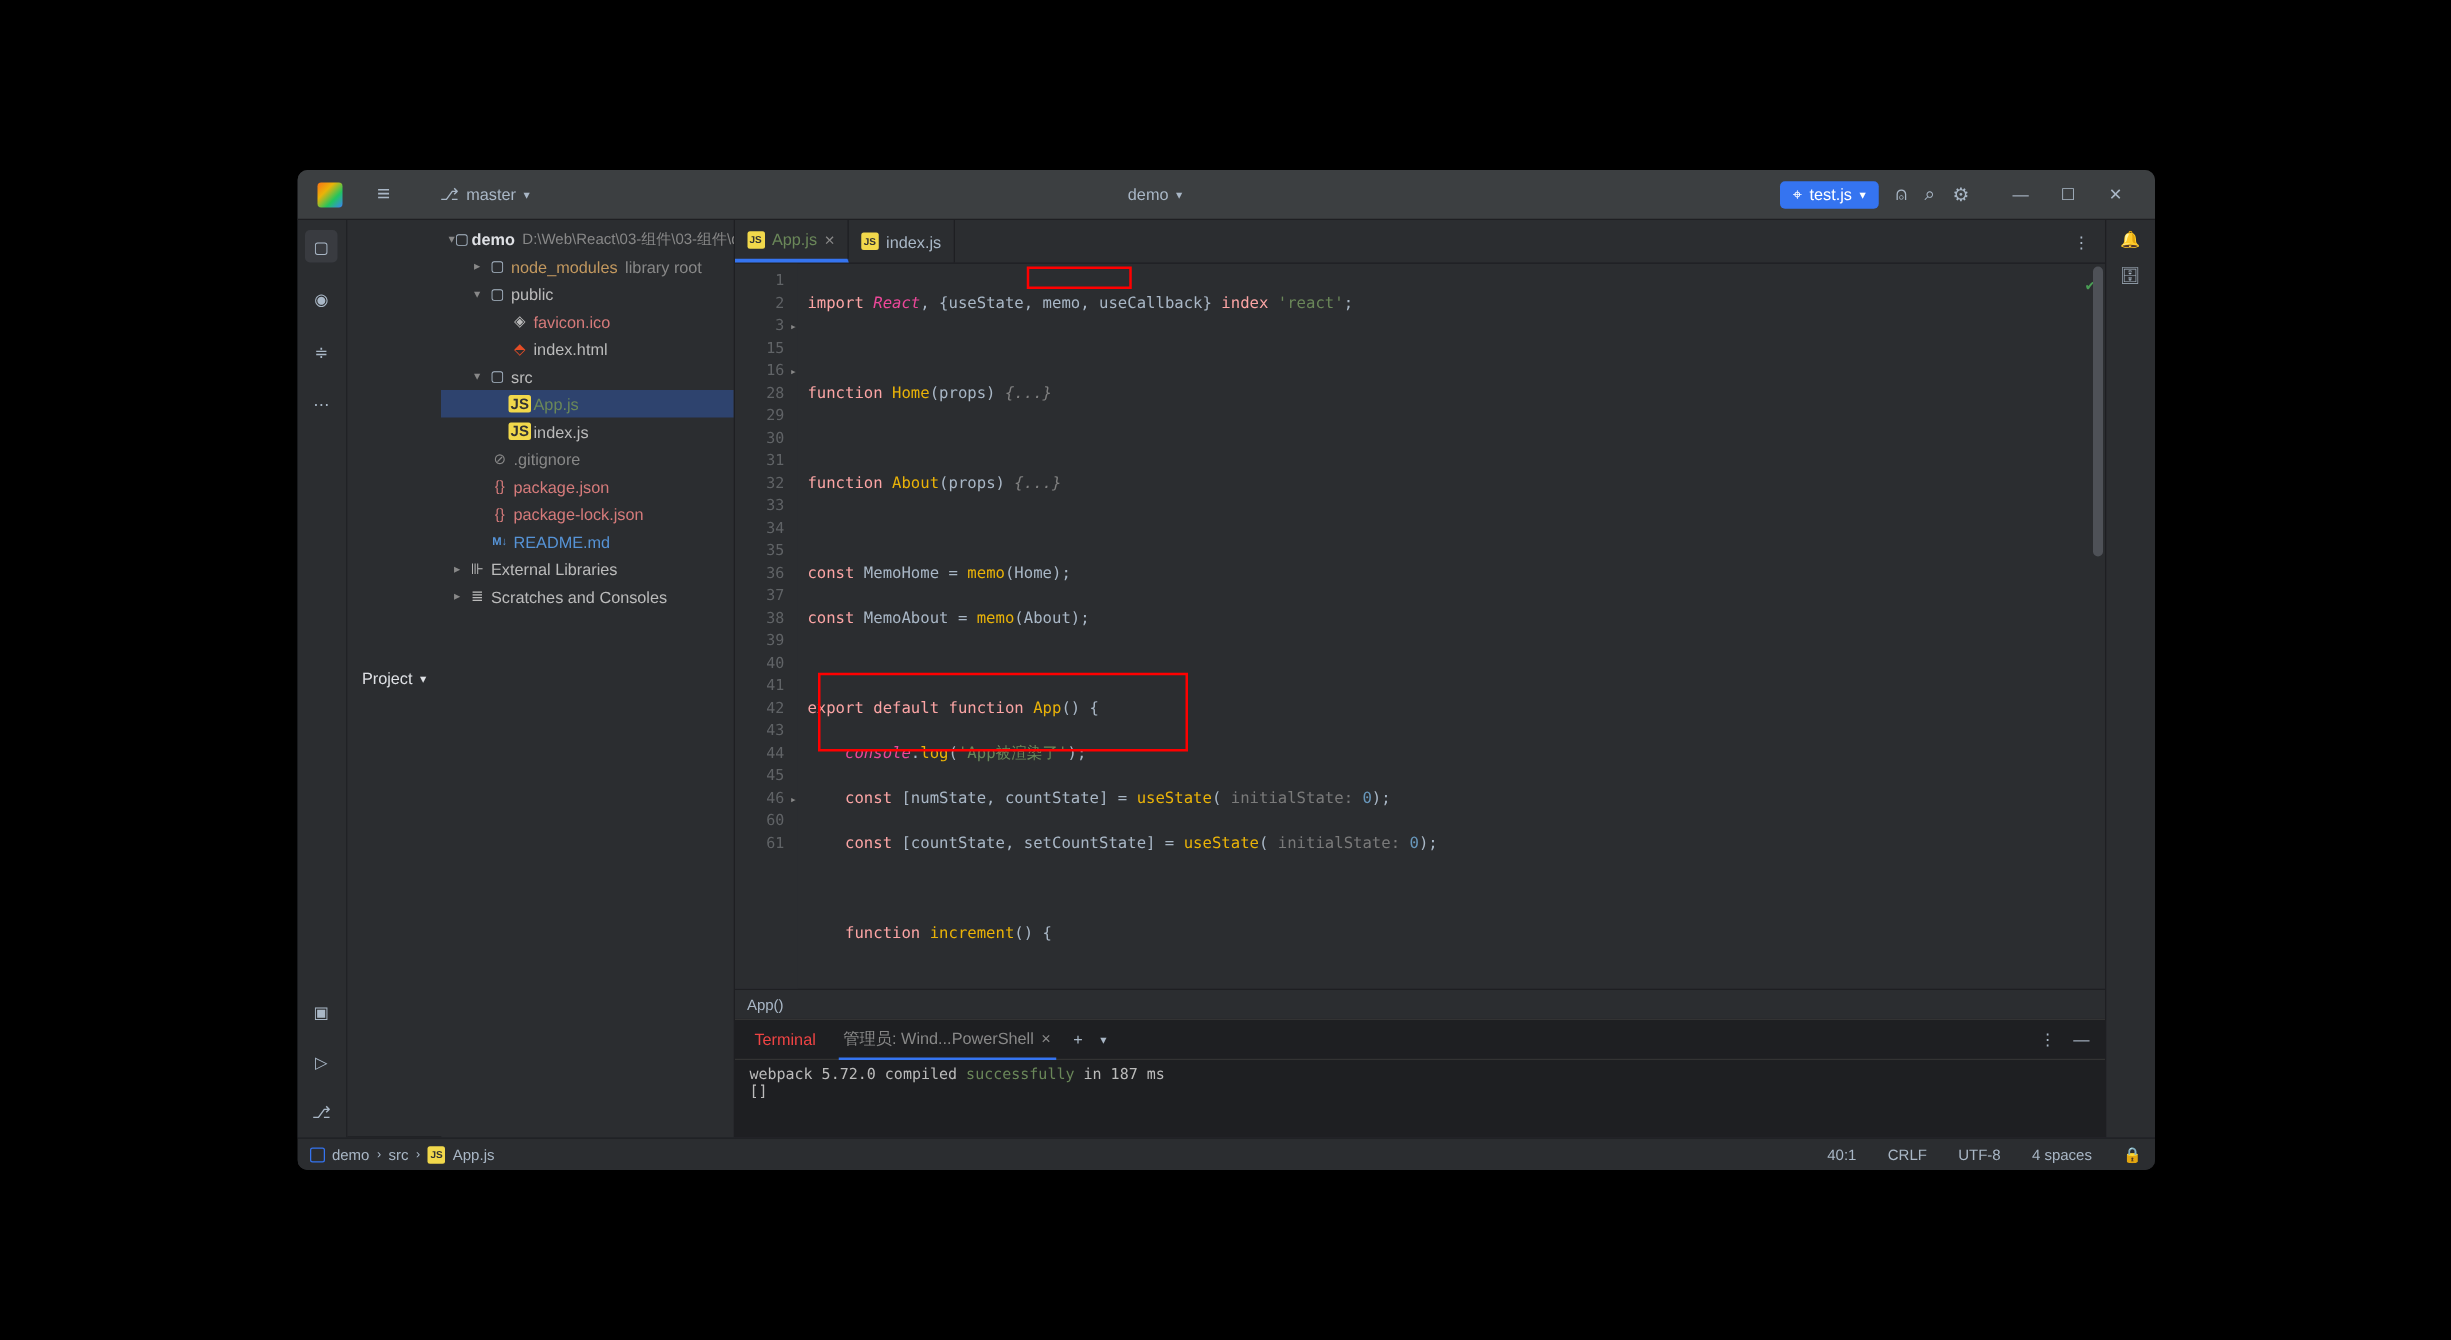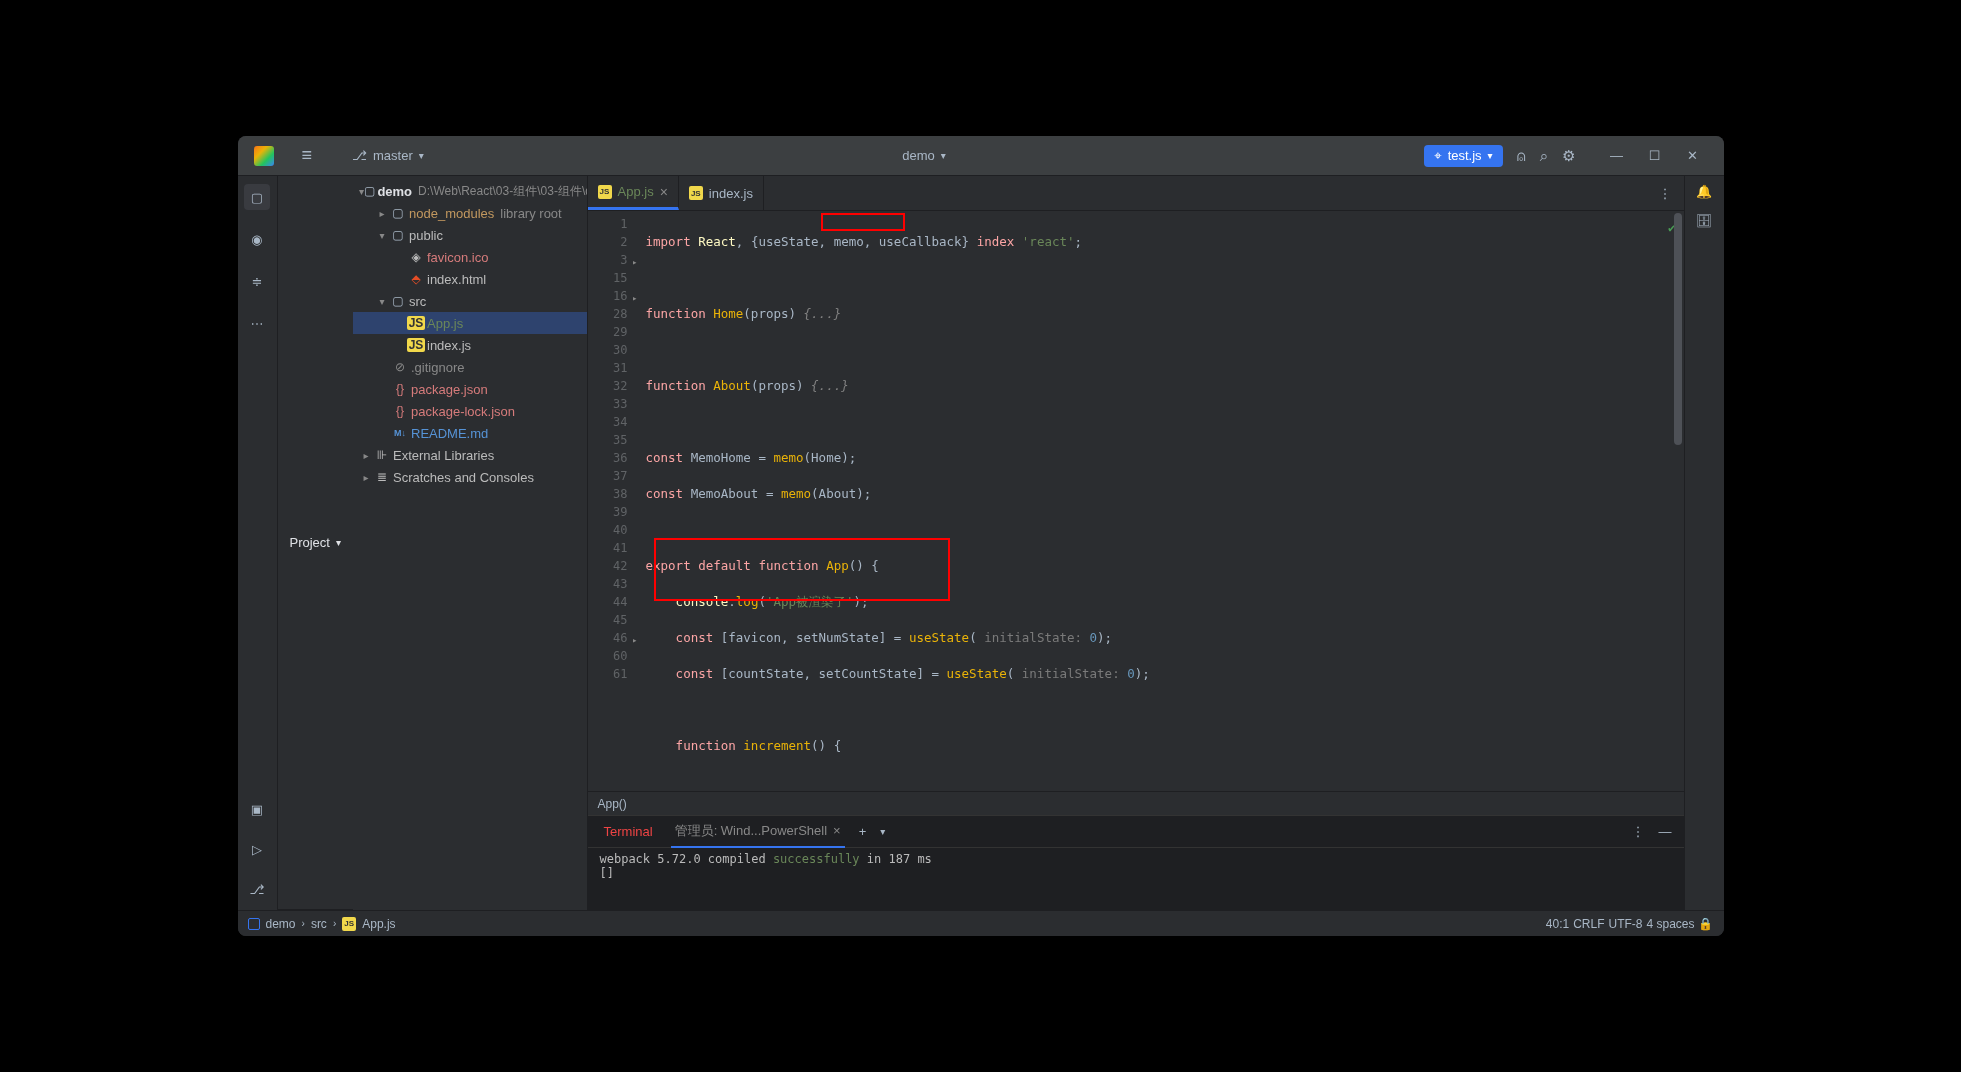--- a/index.html
+++ b/index.html
@@ -42,41 +42,41 @@
 .tab .close{color:#888;font-size:14px;cursor:pointer}
 .tabs .more{margin-left:auto;padding:0 12px;display:flex;align-items:center;color:#a9b7c6;cursor:pointer}
 .editor-wrap{flex:1;display:flex;min-height:0;position:relative}
 .gutter{width:50px;background:#2b2d30;text-align:right;padding-right:10px;color:#606366;font-family:Consolas,monospace;font-size:12px;line-height:18px;padding-top:4px;user-select:none}
 .gutter .gl{height:18px;position:relative}
 .gutter .fold{position:absolute;right:-10px;top:2px;color:#888;font-size:9px}
 .code{flex:1;font-family:Consolas,monospace;font-size:12.5px;line-height:18px;padding:4px 8px;white-space:pre;color:#a9b7c6;position:relative;overflow:auto}
 .code .line{height:18px}
 .kw{color:#fca5a5}
 .fn{color:#eab308}
-.it{color:#fef9c3}
+.it{font-style:italic;color:#ec4899}
 .str{color:#6a8759}
 .num{color:#6897bb}
 .cm{color:#808080;font-style:italic}
 .param{color:#7a7a7a}
 .highlight1{position:absolute;border:2px solid #f00;pointer-events:none}
 .rightbar{width:40px;background:#2b2d30;border-left:1px solid #1e1f22;display:flex;flex-direction:column;align-items:center;padding-top:8px;gap:14px}
 .rightbar .tool{color:#a9b7c6;cursor:pointer}
 .check{color:#499c54;position:absolute;right:8px;top:8px}
 .breadcrumb-editor{height:24px;padding-left:10px;color:#a9b7c6;font-size:12px;display:flex;align-items:center;border-top:1px solid #1e1f22}
 .terminal{height:95px;background:#1e1f22;border-top:1px solid #333;display:flex;flex-direction:column}
 .term-tabs{height:32px;display:flex;align-items:center;padding:0 12px;gap:14px;border-bottom:1px solid #333}
 .term-tab{padding:6px 4px;color:#ef4444;cursor:pointer;display:flex;align-items:center;gap:6px}
 .term-tab.active{border-bottom:2px solid #3574f0}
 .term-tab.sub{color:#888}
 .term-tabs .right{margin-left:auto;display:flex;gap:14px;color:#a9b7c6}
 .term-body{flex:1;padding:4px 12px;font-family:Consolas,monospace;font-size:12px;color:#bbb}
 .term-body .green{color:#6a8759}
 .statusbar{height:26px;background:#2b2d30;border-top:1px solid #1e1f22;display:flex;align-items:center;padding:0 10px;font-size:12px;color:#a9b7c6}
 .statusbar .crumbs{display:flex;align-items:center;gap:6px}
-.statusbar .right{margin-left:auto;display:flex;gap:4px}
+.statusbar .right{margin-left:auto;display:flex;gap:25px}
 .sq{width:12px;height:12px;border:1.5px solid #3574f0;border-radius:2px;display:inline-block}
 .chev{font-size:10px}
 .scrollbar-v{position:absolute;right:0;top:0;width:12px;height:100%;background:transparent}
 .scrollbar-thumb{position:absolute;right:2px;top:2px;width:8px;height:40%;background:#4e5157;border-radius:4px}
 </style>
 </head>
 <body>
 
 <div class="window">
   <div class="titlebar">
@@ -242,21 +242,21 @@
 <div class="line"></div>
 <div class="line"><span class="kw">function </span><span class="fn">Home</span><span>(props) </span><span class="cm">{...}</span></div>
 <div class="line"></div>
 <div class="line"><span class="kw">function </span><span class="fn">About</span><span>(props) </span><span class="cm">{...}</span></div>
 <div class="line"></div>
 <div class="line"><span class="kw">const </span><span>MemoHome = </span><span class="fn">memo</span><span>(Home);</span></div>
 <div class="line"><span class="kw">const </span><span>MemoAbout = </span><span class="fn">memo</span><span>(About);</span></div>
 <div class="line"></div>
 <div class="line"><span class="kw">export default function </span><span class="fn">App</span><span>() {</span></div>
 <div class="line"><span>    </span><span class="it">console</span><span>.</span><span class="fn">log</span><span>(</span><span class="str">'App被渲染了'</span><span>);</span></div>
-<div class="line"><span>    </span><span class="kw">const </span><span>[favicon, setNumState] = </span><span class="fn">useState</span><span>(</span><span class="param"> initialState: </span><span class="num">0</span><span>);</span></div>
+<div class="line"><span>    </span><span class="kw">const </span><span>[numState, countState] = </span><span class="fn">useState</span><span>(</span><span class="param"> initialState: </span><span class="num">0</span><span>);</span></div>
 <div class="line"><span>    </span><span class="kw">const </span><span>[countState, setCountState] = </span><span class="fn">useState</span><span>(</span><span class="param"> initialState: </span><span class="num">0</span><span>);</span></div>
 <div class="line"></div>
 <div class="line"><span>    </span><span class="kw">function </span><span class="fn">increment</span><span>() {</span></div>
 
 
 
 
 
 
 

